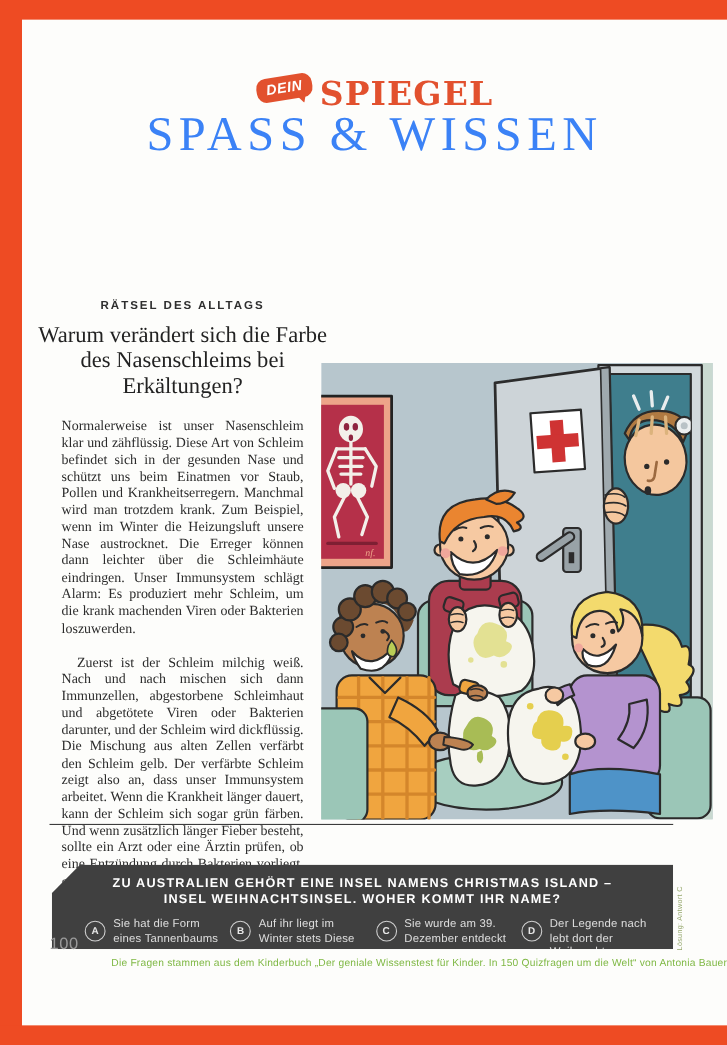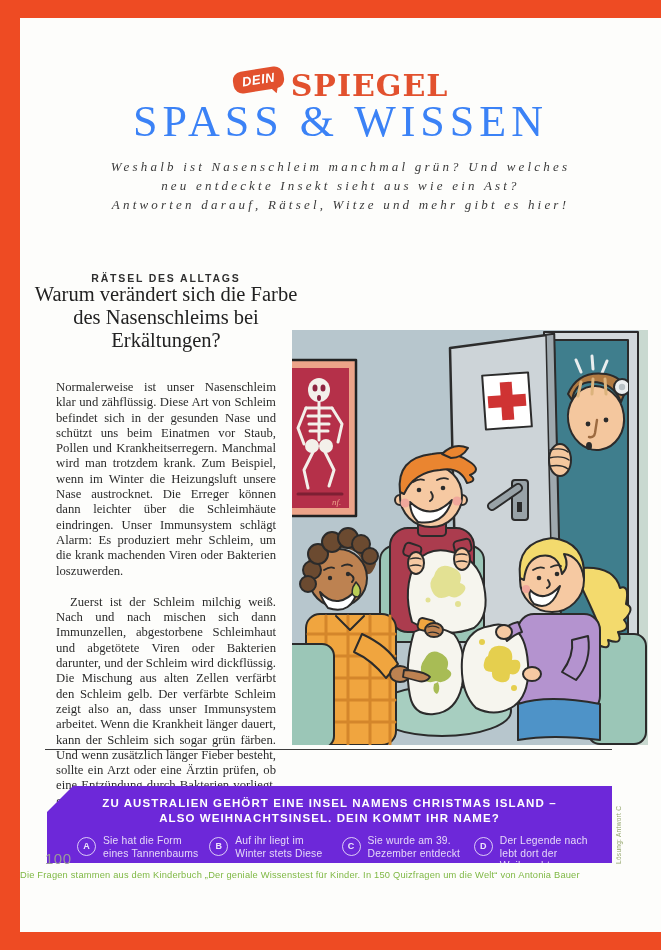--- a/index.html
+++ b/index.html
@@ -26,74 +26,69 @@
          font-family:"Liberation Serif",serif;font-weight:400;font-size:44px;
          letter-spacing:5px;color:#3b82f6;}
   .subtitle{position:absolute;top:139px;left:0;width:100%;text-align:center;
          font-family:"Liberation Serif",serif;font-style:italic;font-size:13px;
          line-height:19px;letter-spacing:3.2px;color:#3a3a3a;}
   .subtitle span{display:block;}
 
   
   .kicker{position:absolute;top:254px;left:20px;width:252px;text-align:center;
           font-weight:700;font-size:10.5px;letter-spacing:1.8px;color:#2f2f2f;}
-  .headline{position:absolute;top:265px;left:10px;width:272px;text-align:center;
+  .headline{position:absolute;top:276px;left:10px;width:272px;text-align:center;
           font-family:"Liberation Serif",serif;font-size:20.5px;line-height:23px;color:#222;}
   .bodycopy{position:absolute;top:346px;left:20px;width:252px;
           font-family:"Liberation Serif",serif;font-size:12.7px;line-height:15.3px;
           text-align:justify;color:#2b2b2b;}
   .bodycopy p{margin:16px;}
   .bodycopy p + p{text-indent:14px;}
 
   
   .illu{position:absolute;left:272px;top:312px;width:356px;height:415px;}
 
   .rule{position:absolute;left:25px;top:731px;width:567px;border-top:1.3px solid #3c3c3c;}
 
   
-  .quiz{position:absolute;left:27px;top:768px;width:565px;height:77px;background:#6d28d9;
+  .quiz{position:absolute;left:27px;top:768px;width:565px;height:77px;background:#404040;
         clip-path:polygon(26px 0,100% 0,100% 100%,0 100%,0 26px);color:#fff;}
   .quiz-q{margin-top:10px;text-align:center;font-weight:700;font-size:11.5px;line-height:15px;
         letter-spacing:1.1px;}
   .quiz-q span{display:block;}
   .quiz-opts{display:flex;margin:9px 16px 0 30px;gap:10px;}
   .opt{display:flex;gap:7px;align-items:flex-start;width:25%;}
   .opt-circle{flex:0 0 auto;width:17px;height:17px;border:1.4px solid rgba(255,255,255,.75);
         border-radius:50%;font-weight:700;font-size:9px;line-height:17px;text-align:center;
         color:rgba(255,255,255,.88);margin-top:2px;}
   .opt-text{font-size:10.3px;line-height:12.6px;color:rgba(255,255,255,.82);letter-spacing:.2px;}
 
   .credit{position:absolute;left:595px;top:776px;height:70px;font-size:6.5px;color:#96a86e;
         writing-mode:vertical-rl;transform:rotate(180deg);letter-spacing:.3px;}
-  .source{position:absolute;top:852px;left:0;width:100%;text-align:left;font-size:9.3px;
+  .source{position:absolute;top:852px;left:0;width:100%;text-align:right;font-size:9.3px;
         color:#7fb844;letter-spacing:.2px;}
   .pagenum{position:absolute;left:25px;top:832px;font-size:15px;color:#9a9a9a;letter-spacing:.5px;}
 </style>
 </head>
 <body>
 
 <div class="stage">
   <div class="frame-top"></div>
   <div class="frame-left"></div>
   <div class="frame-bottom"></div>
 
   <div class="page">
 
     <div class="masthead">
       <span class="dein-bubble">DEIN</span>
       <span class="spiegel-word">SPIEGEL</span>
     </div>
 
     <div class="title">SPASS &amp; WISSEN</div>
 
-    <div class="subtitle">
-      <span>Weshalb ist Nasenschleim manchmal grün? Und welches</span>
-      <span>neu entdeckte Insekt sieht aus wie ein Ast?</span>
-      <span>Antworten darauf, Rätsel, Witze und mehr gibt es hier!</span>
-    </div>
 
     <div class="kicker">RÄTSEL DES ALLTAGS</div>
     <div class="headline">Warum verändert sich die Farbe des Nasenschleims bei Erkältungen?</div>
 
     <div class="bodycopy">
       <p>Normalerweise ist unser Nasenschleim klar und zähflüssig. Diese Art von Schleim befindet sich in der gesunden Nase und schützt uns beim Einatmen vor Staub, Pollen und Krankheitserregern. Manchmal wird man trotzdem krank. Zum Beispiel, wenn im Winter die Heizungsluft unsere Nase austrocknet. Die Erreger können dann leichter über die Schleimhäute eindringen. Unser Immunsystem schlägt Alarm: Es produziert mehr Schleim, um die krank machenden Viren oder Bakterien loszuwerden.</p>
       <p>Zuerst ist der Schleim milchig weiß. Nach und nach mischen sich dann Immunzellen, abgestorbene Schleimhaut und abgetötete Viren oder Bakterien darunter, und der Schleim wird dickflüssig. Die Mischung aus alten Zellen verfärbt den Schleim gelb. Der verfärbte Schleim zeigt also an, dass unser Immunsystem arbeitet. Wenn die Krankheit länger dauert, kann der Schleim sich sogar grün färben. Und wenn zusätzlich länger Fieber besteht, sollte ein Arzt oder eine Ärztin prüfen, ob eine Entzündung durch Bakterien vorliegt, gegen die man ein Antibiotikum einnehmen muss.</p>
     </div>
 
     <svg class="illu" viewBox="0 0 356 415" stroke-linecap="round" stroke-linejoin="round">
@@ -295,21 +290,21 @@
       </g>
 
       <rect x="-14" y="314" width="56" height="104" rx="12" fill="#9bc6b7" stroke="#2b2b2b" stroke-width="2"></rect>
     </svg>
 
     <div class="rule"></div>
 
     <div class="quiz">
       <div class="quiz-q">
         <span>ZU AUSTRALIEN GEHÖRT EINE INSEL NAMENS CHRISTMAS ISLAND –</span>
-        <span>ALSO WEIHNACHTSINSEL. DEIN KOMMT IHR NAME?</span>
+        <span>INSEL WEIHNACHTSINSEL. WOHER KOMMT IHR NAME?</span>
       </div>
       <div class="quiz-opts">
         <div class="opt">
           <span class="opt-circle">A</span>
           <span class="opt-text">Sie hat die Form eines Tannenbaums</span>
         </div>
         <div class="opt">
           <span class="opt-circle">B</span>
           <span class="opt-text">Auf ihr liegt im Winter stets Diese</span>
         </div>

